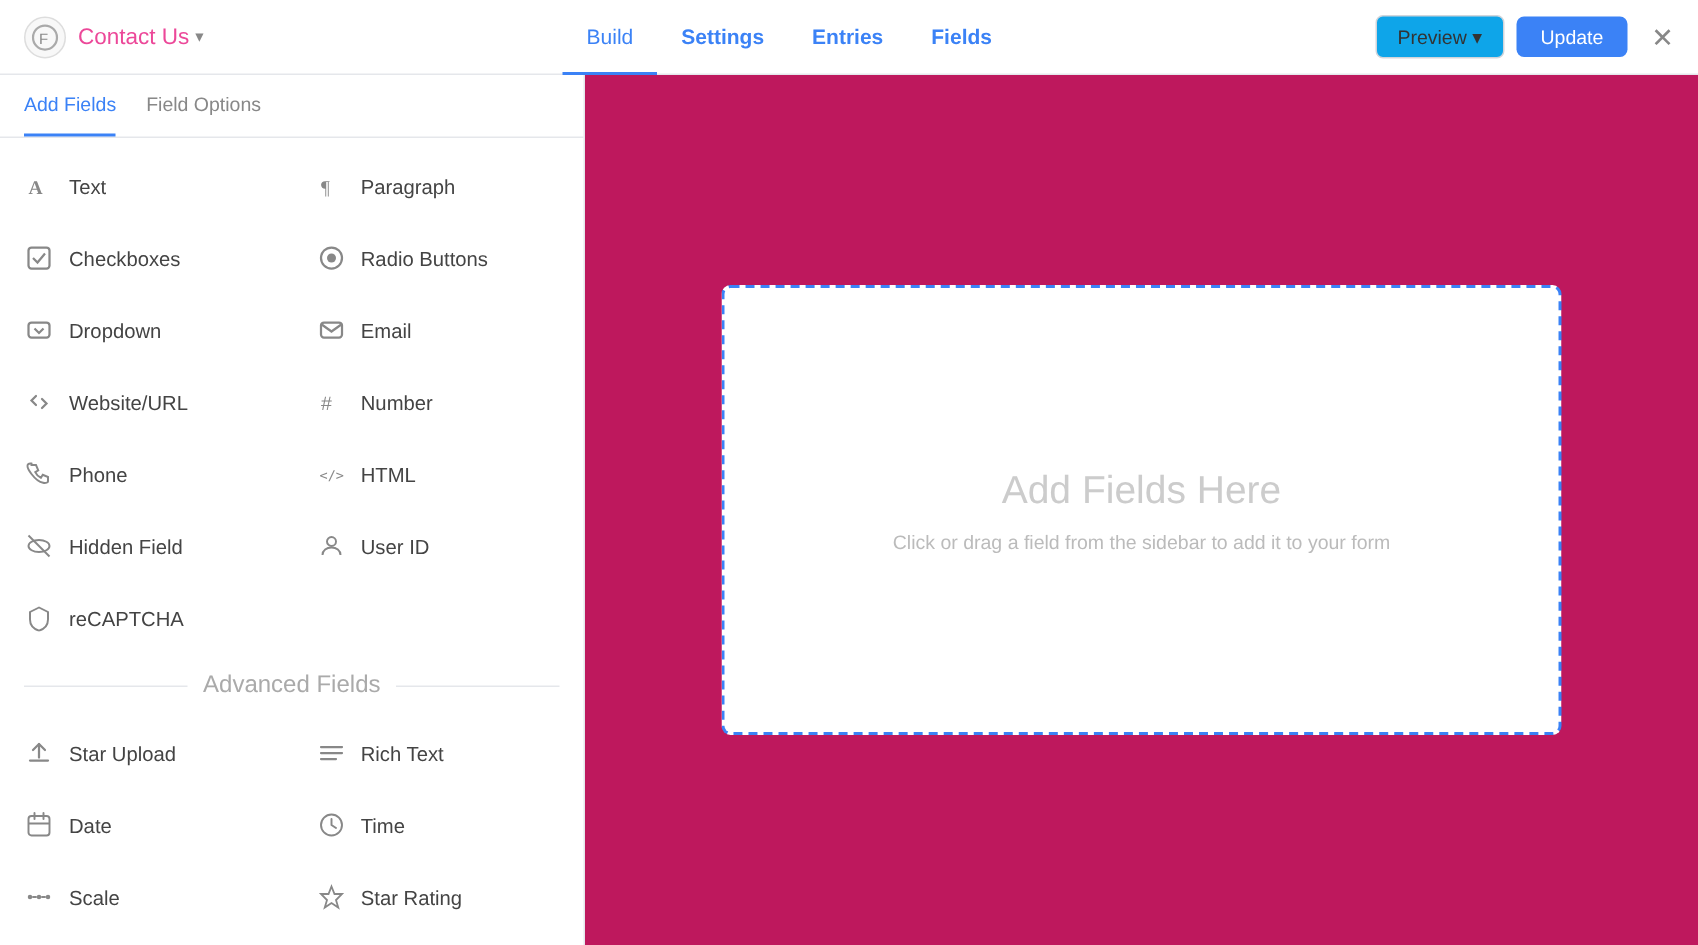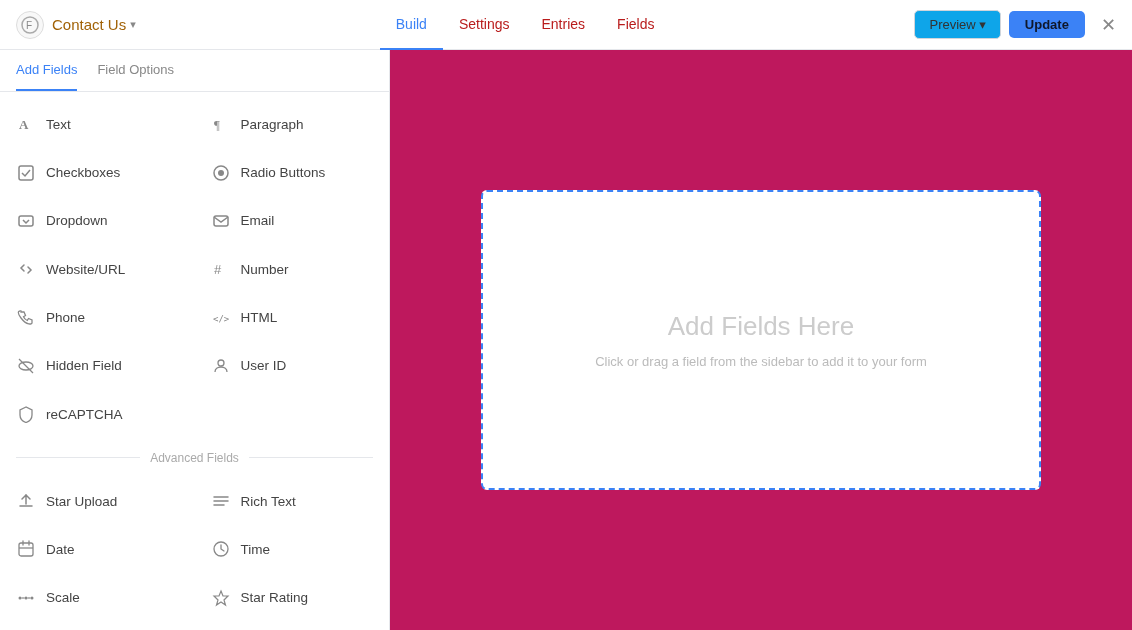--- a/index.html
+++ b/index.html
@@ -4,44 +4,44 @@
   <style>
     * { box-sizing: border-box; margin: 0; padding: 0; }
     body { font-family: -apple-system, BlinkMacSystemFont, 'Segoe UI', sans-serif; background: #fff; width: 1132px; height: 630px; overflow: hidden; }
 
     
     .header {
       display: flex; align-items: center; height: 50px;
       border-bottom: 1px solid #e5e7eb; padding: 0 16px;
     }
     .header-logo { width: 28px; height: 28px; background: #f8f8f8; border: 1px solid #ddd; border-radius: 50%; display: flex; align-items: center; justify-content: center; margin-right: 8px; font-size: 13px; color: #555; }
-    .header-title { font-size: 15px; font-weight: 500; color: #a16207; margin-right: 4px; }
+    .header-title { font-size: 15px; font-weight: 500; color: #ec4899; margin-right: 4px; }
     .header-chevron { color: #888; font-size: 11px; margin-right: auto; }
     .header-nav { display: flex; gap: 0; margin: 0 auto; }
-    .nav-item { padding: 0 16px; font-size: 14px; color: #b91c1c; cursor: pointer; height: 50px; display: flex; align-items: center; border-bottom: 2px solid transparent; }
+    .nav-item { padding: 0 16px; font-size: 14px; color: #3b82f6; cursor: pointer; height: 50px; display: flex; align-items: center; border-bottom: 2px solid transparent; font-weight: bold; }
     .nav-item.active { color: #3b82f6; border-bottom: 2px solid #3b82f6; font-weight: 500; }
     .header-actions { display: flex; gap: 8px; align-items: center; margin-left: auto; }
     .btn-preview { border: 1px solid #d1d5db; border-radius: 5px; padding: 6px 14px; font-size: 13px; cursor: pointer; background: #0ea5e9; color: #333; display: flex; align-items: center; gap: 4px; }
-    .btn-update { border: none; border-radius: 5px; padding: 6px 16px; font-size: 13px; cursor: pointer; background: #3b82f6; color: #0f172a; font-weight: 700; }
+    .btn-update { border: none; border-radius: 5px; padding: 6px 16px; font-size: 13px; cursor: pointer; background: #3b82f6; color: #ffffff; font-weight: 400; }
     .btn-close { background: none; border: none; cursor: pointer; font-size: 18px; color: #888; margin-left: 8px; }
 
     
     .layout { display: flex; height: calc(630px - 50px); }
 
     
     .sidebar { width: 390px; border-right: 1px solid #e5e7eb; display: flex; flex-direction: column; }
     .sidebar-tabs { display: flex; border-bottom: 1px solid #e5e7eb; padding: 0 16px; }
     .sidebar-tab { padding: 12px 0; margin-right: 20px; font-size: 13px; color: #888; cursor: pointer; border-bottom: 2px solid transparent; }
     .sidebar-tab.active { color: #3b82f6; border-bottom: 2px solid #3b82f6; font-weight: 500; }
 
     .fields-grid { display: grid; grid-template-columns: 1fr 1fr; padding: 8px 0; flex: 1; overflow-y: auto; }
     .field-item { display: flex; align-items: center; gap: 10px; padding: 10px 16px; cursor: pointer; color: #444; font-size: 13.5px; }
     .field-icon { width: 20px; height: 20px; display: flex; align-items: center; justify-content: center; color: #777; flex-shrink: 0; }
 
-    .section-divider { grid-column: 1 / -1; display: flex; align-items: center; gap: 10px; padding: 8px 16px; color: #aaa; font-size: 12px; }
+    .section-divider { grid-column: 1 / -1; display: flex; align-items: center; gap: 10px; padding: 8px 16px; color: #aaa; font-size: 16px; }
     .section-divider::before, .section-divider::after { content: ''; flex: 1; height: 1px; background: #e5e7eb; }
 
     
     .main { flex: 1; background: #be185d; display: flex; align-items: center; justify-content: center; padding: 40px; }
     .drop-zone {
       width: 560px; height: 300px;
       border: 2px dashed #3b82f6;
       border-radius: 6px;
       display: flex; flex-direction: column; align-items: center; justify-content: center;
       background: #fff;

